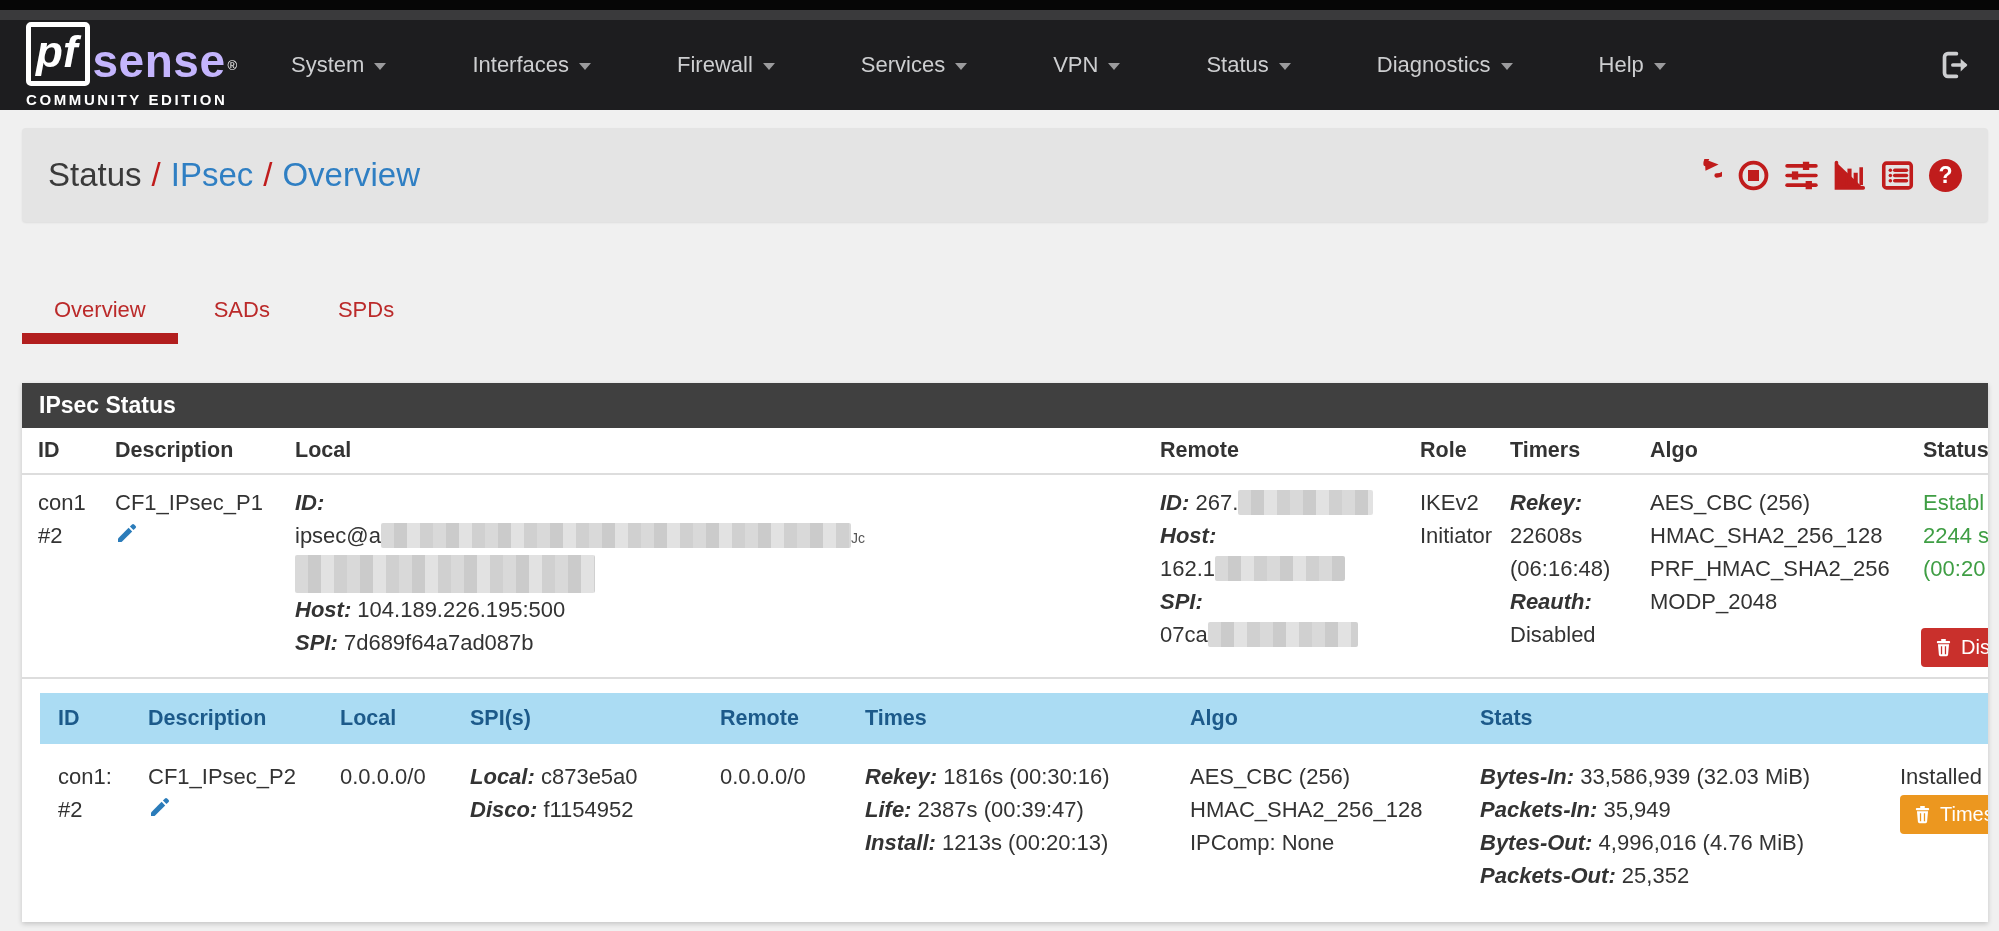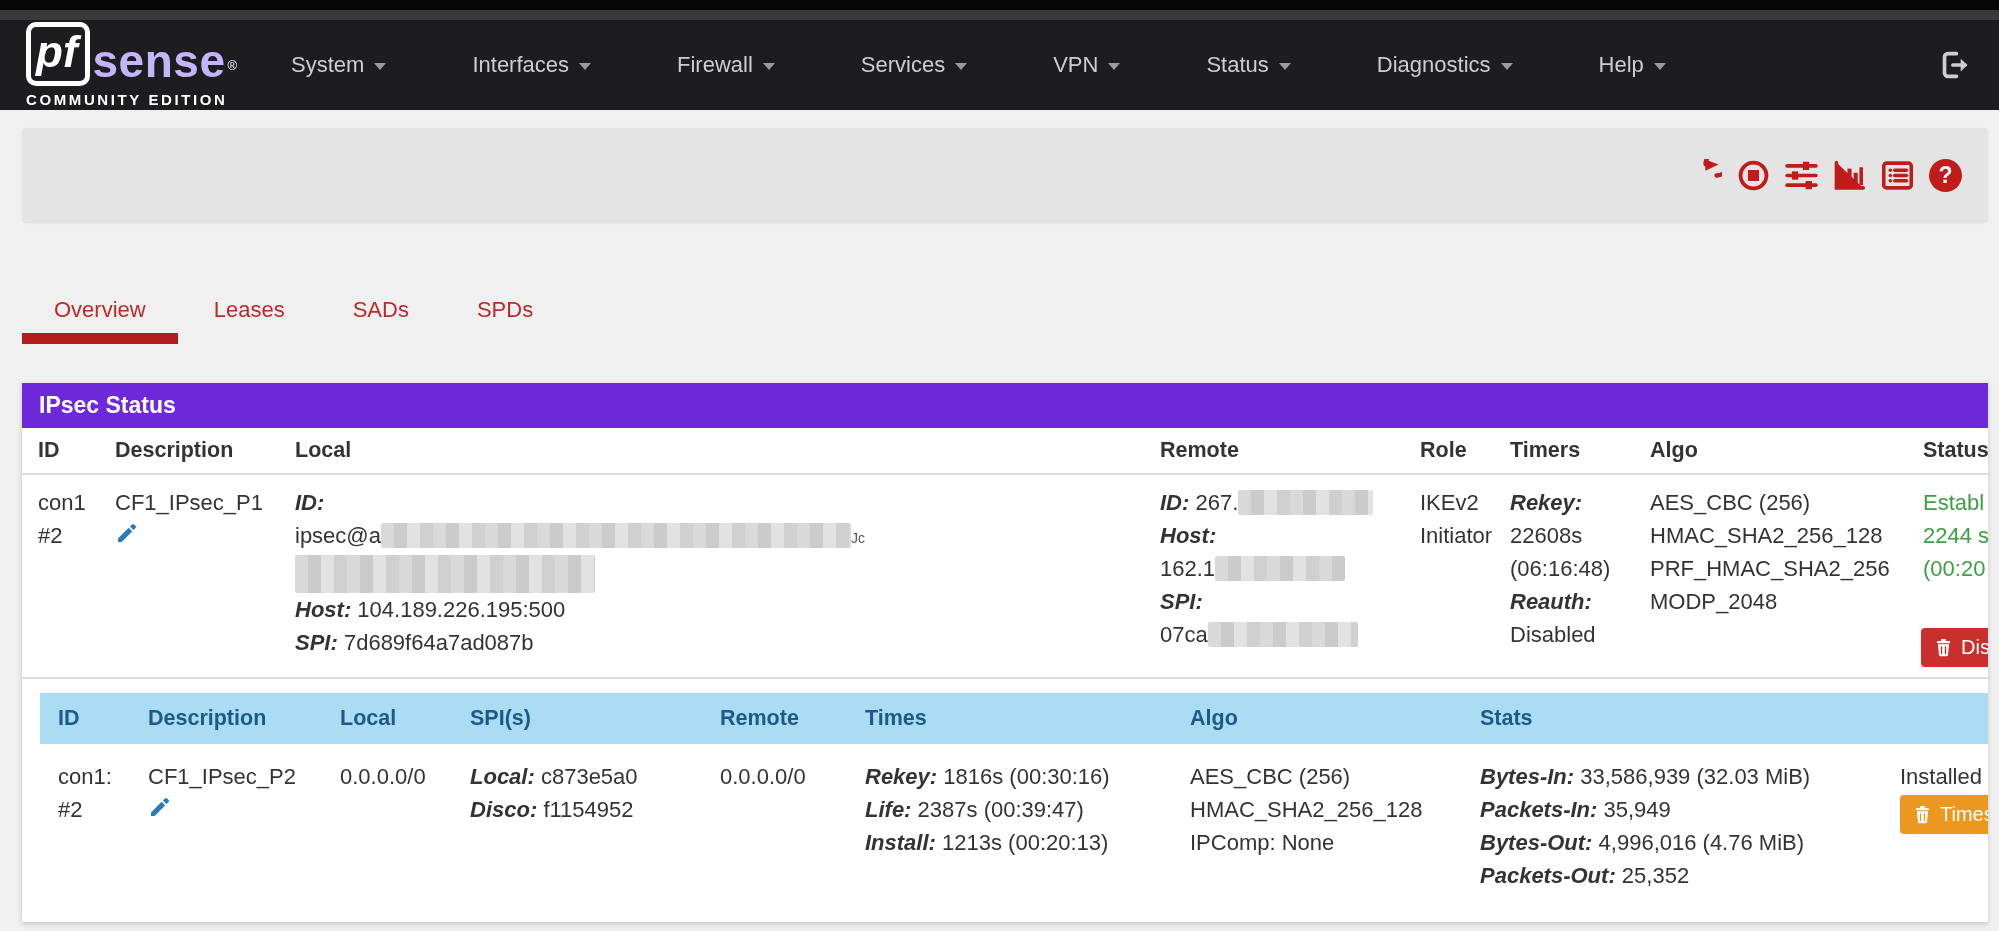--- a/index.html
+++ b/index.html
@@ -6,21 +6,21 @@
   .screen{position:relative;width:1999px;height:931px;overflow:hidden;background:#f0f0f0;
           font-family:"Liberation Sans",sans-serif;color:#333;}
 
   
   .bar-black{position:absolute;top:0;left:0;right:0;height:10px;background:#060606;}
   .bar-gray{position:absolute;top:10px;left:0;right:0;height:10px;background:#3a3a3c;}
   .navbar{position:absolute;top:20px;left:0;right:0;height:90px;background:#1d1d1f;
           display:flex;align-items:center;padding:0 26px;box-sizing:border-box;}
   .brand{display:flex;flex-direction:column;margin-right:54px;}
   .brand-row{display:flex;align-items:flex-end;}
-  .pfbox{border:5px solid #fff;border-radius:10px;color:#fff;font-weight:bold;font-style:italic;
+  .pfbox{border:5px solid #fff;border-radius:5px;color:#fff;font-weight:bold;font-style:italic;
          font-size:44px;line-height:46px;padding:2px 7px 6px 5px;}
   .sense{color:#c4b5fd;font-weight:bold;font-size:46px;line-height:50px;letter-spacing:.5px;margin-left:3px;}
   .reg{color:#fff;font-size:13px;margin-left:2px;line-height:40px;}
   .edition{color:#fff;font-size:15px;font-weight:bold;letter-spacing:2.6px;margin-top:5px;}
   .menu{display:flex;list-style:none;margin:0;padding:0;}
   .menu li{margin-right:86px;font-size:22px;color:#cdced0;display:flex;align-items:center;cursor:pointer;white-space:nowrap;}
   .caret{display:inline-block;width:0;height:0;border-left:6px solid transparent;border-right:6px solid transparent;
          border-top:7px solid #9b9b9d;margin-left:10px;margin-top:3px;}
   .signout{margin-left:auto;display:flex;align-items:center;cursor:pointer;}
 
@@ -38,21 +38,21 @@
                font-size:23px;display:inline-flex;align-items:center;justify-content:center;cursor:pointer;}
 
   
   .tabs{position:absolute;top:283px;left:22px;display:flex;}
   .tab{font-size:22px;color:#bb2a2a;padding:14px 32px 10px;margin-right:4px;cursor:pointer;}
   .tab.active{border-bottom:11px solid #b21e1e;}
 
   
   .panel{position:absolute;top:383px;left:22px;right:11px;height:539px;background:#fff;
          box-shadow:0 2px 5px rgba(0,0,0,.18);overflow:hidden;}
-  .panel-hdr{height:45px;background:#6d28d9;color:#fff;font-weight:bold;font-size:23px;
+  .panel-hdr{height:45px;background:#404040;color:#fff;font-weight:bold;font-size:23px;
              line-height:45px;padding-left:17px;}
 
   table{border-collapse:collapse;table-layout:fixed;}
   .t-main{width:100%;}
   .t-main th{font-size:21.5px;font-weight:bold;text-align:left;padding:10px 8px;border-bottom:2px solid #ddd;white-space:nowrap;}
   .t-main th:first-child, .t-main td:first-child{padding-left:16px;}
   .t-main td{vertical-align:top;padding:11px 8px 18px 8px;font-size:22px;line-height:33px;
              border-bottom:2px solid #ddd;height:195px;box-sizing:border-box;}
   b, .lbl{font-weight:bold;font-style:italic;}
   .green{color:#3f9e44;white-space:nowrap;}
@@ -134,20 +134,23 @@
     <span class="signout">
       <svg width="36" height="34" viewBox="0 0 24 24" fill="none" stroke="#cdced0" stroke-width="2.6" stroke-linecap="round" stroke-linejoin="round">
         <path d="M13 4 H7 a2.4 2.4 0 0 0 -2.4 2.4 v11.2 A2.4 2.4 0 0 0 7 20 h6"></path>
         <path d="M10.5 12 H19"></path>
         <path d="M16 7.5 L20.8 12 L16 16.5" fill="#cdced0" stroke="none"></path>
       </svg>
     </span>
   </div>
 
   <div class="crumb-bar">
+    <div class="crumb">
+      <span>Status</span><span class="sep">/</span><a>IPsec</a><span class="sep">/</span><a>Overview</a>
+    </div>
     <div class="tools">
       <span class="tico">
         <svg viewBox="0 0 24 24" fill="none" stroke="#c01c1c" stroke-width="3.1" stroke-linecap="round">
           <path d="M20 12 A8.2 8.2 0 1 0 12 3.8"></path>
           <polygon points="11.5,0.2 21.5,4 12,8.6" fill="#c01c1c" stroke="none"></polygon>
         </svg>
       </span>
       <span class="tico">
         <svg viewBox="0 0 24 24" fill="none" stroke="#c01c1c" stroke-width="2.8">
           <circle cx="12" cy="12" r="9.4"></circle>
@@ -183,21 +186,20 @@
             <path d="M10 12 H18.5"></path>
             <path d="M10 15.8 H18.5"></path>
         </svg>
       </span>
       <span class="help-circle">?</span>
     </div>
   </div>
 
   <div class="tabs">
     <span class="tab active">Overview</span>
-    <span class="tab">Leases</span>
     <span class="tab">SADs</span>
     <span class="tab">SPDs</span>
   </div>
 
   <div class="panel">
     <div class="panel-hdr">IPsec Status</div>
 
     <table class="t-main">
       <colgroup>
         <col style="width:85px">

